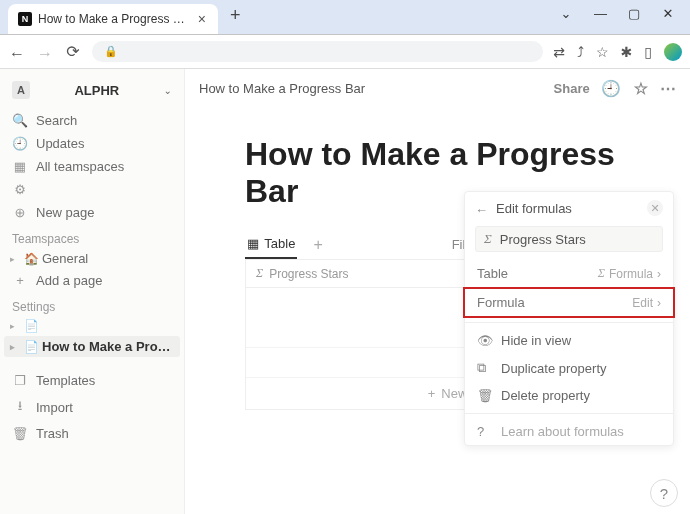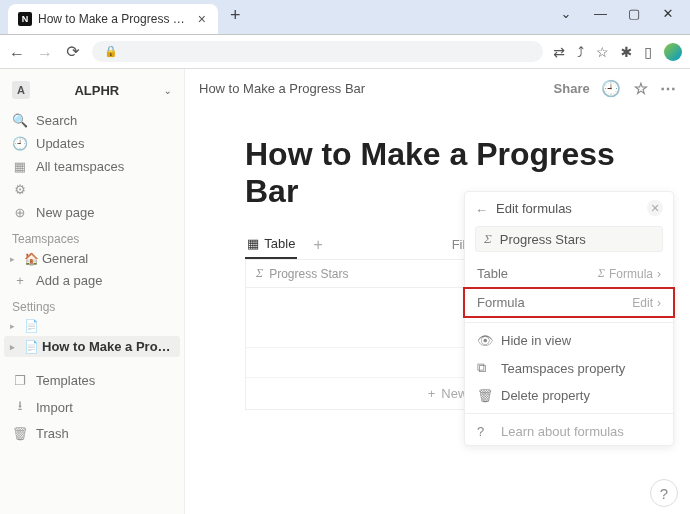--- a/index.html
+++ b/index.html
@@ -252,21 +252,21 @@
             <span>›</span>
           </span>
       </div>
       <div class="panel-sep"></div>
       <div class="panel-action">
           <span class="ai">👁</span>
           <span>Hide in view</span>
         </div>
       <div class="panel-action">
           <span class="ai">⧉</span>
-          <span>Teamspaces property</span>
+          <span>Duplicate property</span>
         </div>
       <div class="panel-action">
           <span class="ai">🗑</span>
           <span>Delete property</span>
         </div>
       <div class="panel-sep"></div>
       <div class="panel-action muted">
           <span class="ai">?</span>
           <span>Learn about formulas</span>
         </div>

